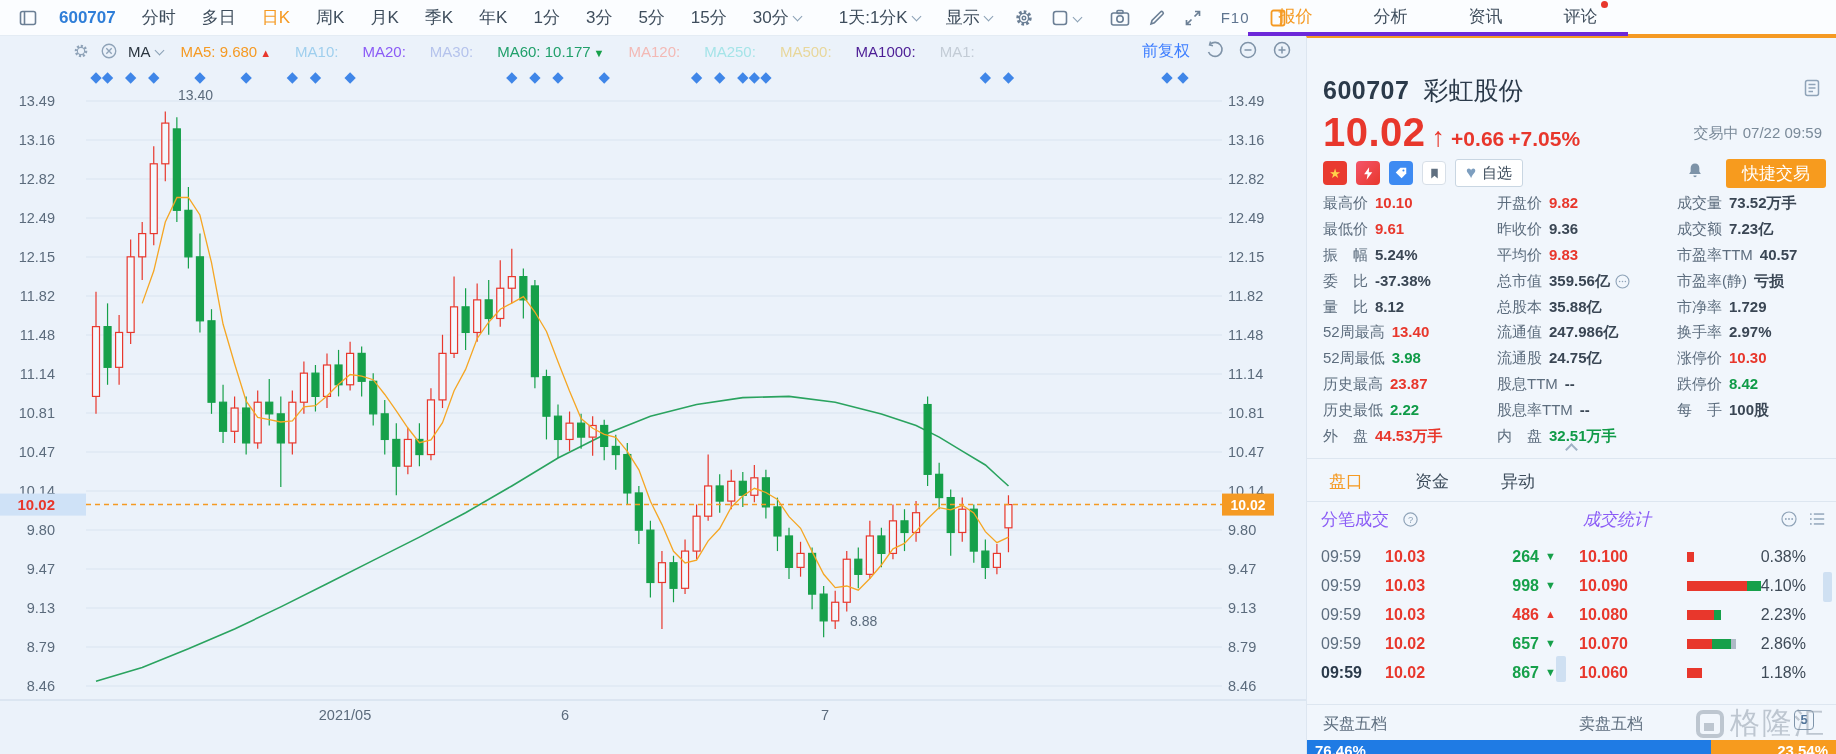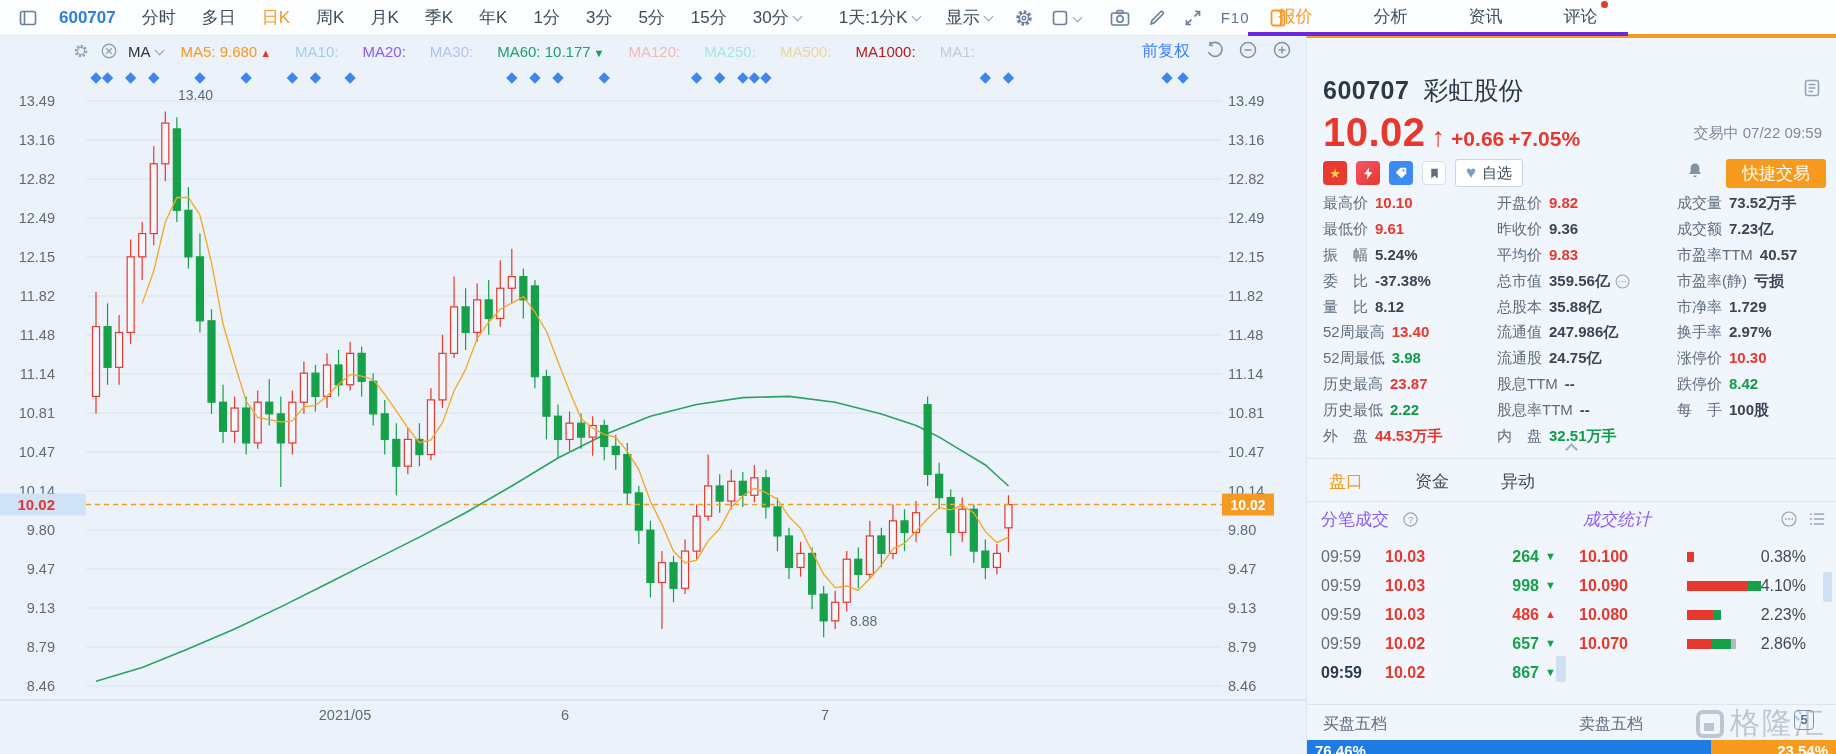--- a/index.html
+++ b/index.html
@@ -472,21 +472,21 @@
       <span class="ma-name"><span>MA</span><span class="caret"></span></span>
       <span id="ma-items" style="display:flex;align-items:center">
           <span class="ma-item" style="color: rgb(245, 154, 35);">MA5: 9.680<span class="tri-up">▲</span></span>
           <span class="ma-item" style="color: rgb(159, 207, 238);">MA10:</span>
           <span class="ma-item" style="color: #8b5cf6;">MA20:</span>
           <span class="ma-item" style="color: rgb(181, 195, 236);">MA30:</span>
           <span class="ma-item" style="color: rgb(33, 160, 107);">MA60: 10.177<span class="tri-dn">▼</span></span>
           <span class="ma-item" style="color: rgb(243, 185, 181);">MA120:</span>
           <span class="ma-item" style="color: rgb(165, 228, 232);">MA250:</span>
           <span class="ma-item" style="color: rgb(232, 215, 155);">MA500:</span>
-          <span class="ma-item" style="color: #b91c1c;">MA1000:</span>
+          <span class="ma-item" style="color: #4c1d95;">MA1000:</span>
           <span class="ma-item" style="color: rgb(195, 204, 214);">MA1:</span>
         </span>
       <span class="ma-right">
         <span class="adjust">前复权</span>
         <span>
           <svg width="20" height="20" viewBox="0 0 20 20" fill="none" stroke="#7f93a8" stroke-width="1.6">
               <path d="M6 4.5 A7 7 0 1 1 4.5 12"></path>
               <path d="M6.5 1.5 L5.5 5 L9 5.8" stroke-width="1.4"></path>
             </svg>
         </span>
@@ -644,20 +644,23 @@
           </span><span class="pct">4.10%</span></div>
         <div class="srow"><span class="p">10.080</span><span class="bar">
             <i style="display:block;width:27px;background:#e8372c"></i>
             <i style="display:block;width:7px;background:#16a04a"></i>
           </span><span class="pct">2.23%</span></div>
         <div class="srow"><span class="p">10.070</span><span class="bar">
             <i style="display:block;width:25px;background:#e8372c"></i>
             <i style="display:block;width:19px;background:#16a04a"></i>
             <i style="display:block;width:5px;background:#aeb9c6"></i>
           </span><span class="pct">2.86%</span></div>
+        <div class="srow"><span class="p">10.060</span><span class="bar">
+            <i style="display:block;width:15px;background:#e8372c"></i>
+          </span><span class="pct">1.18%</span></div>
       </div>
     <div class="thumb" style="left:249px; top:618px; width:10px; height:26px;"></div>
     <div class="thumb" style="right:4px; top:534px; width:9px; height:30px;"></div>
     <div class="hr" style="top:666px"></div>
     <div class="q-footer">
       <span class="buy">买盘五档</span>
       <span class="sell">卖盘五档</span>
       <span class="lvl5">5</span>
     </div>
     <div class="bbar">

